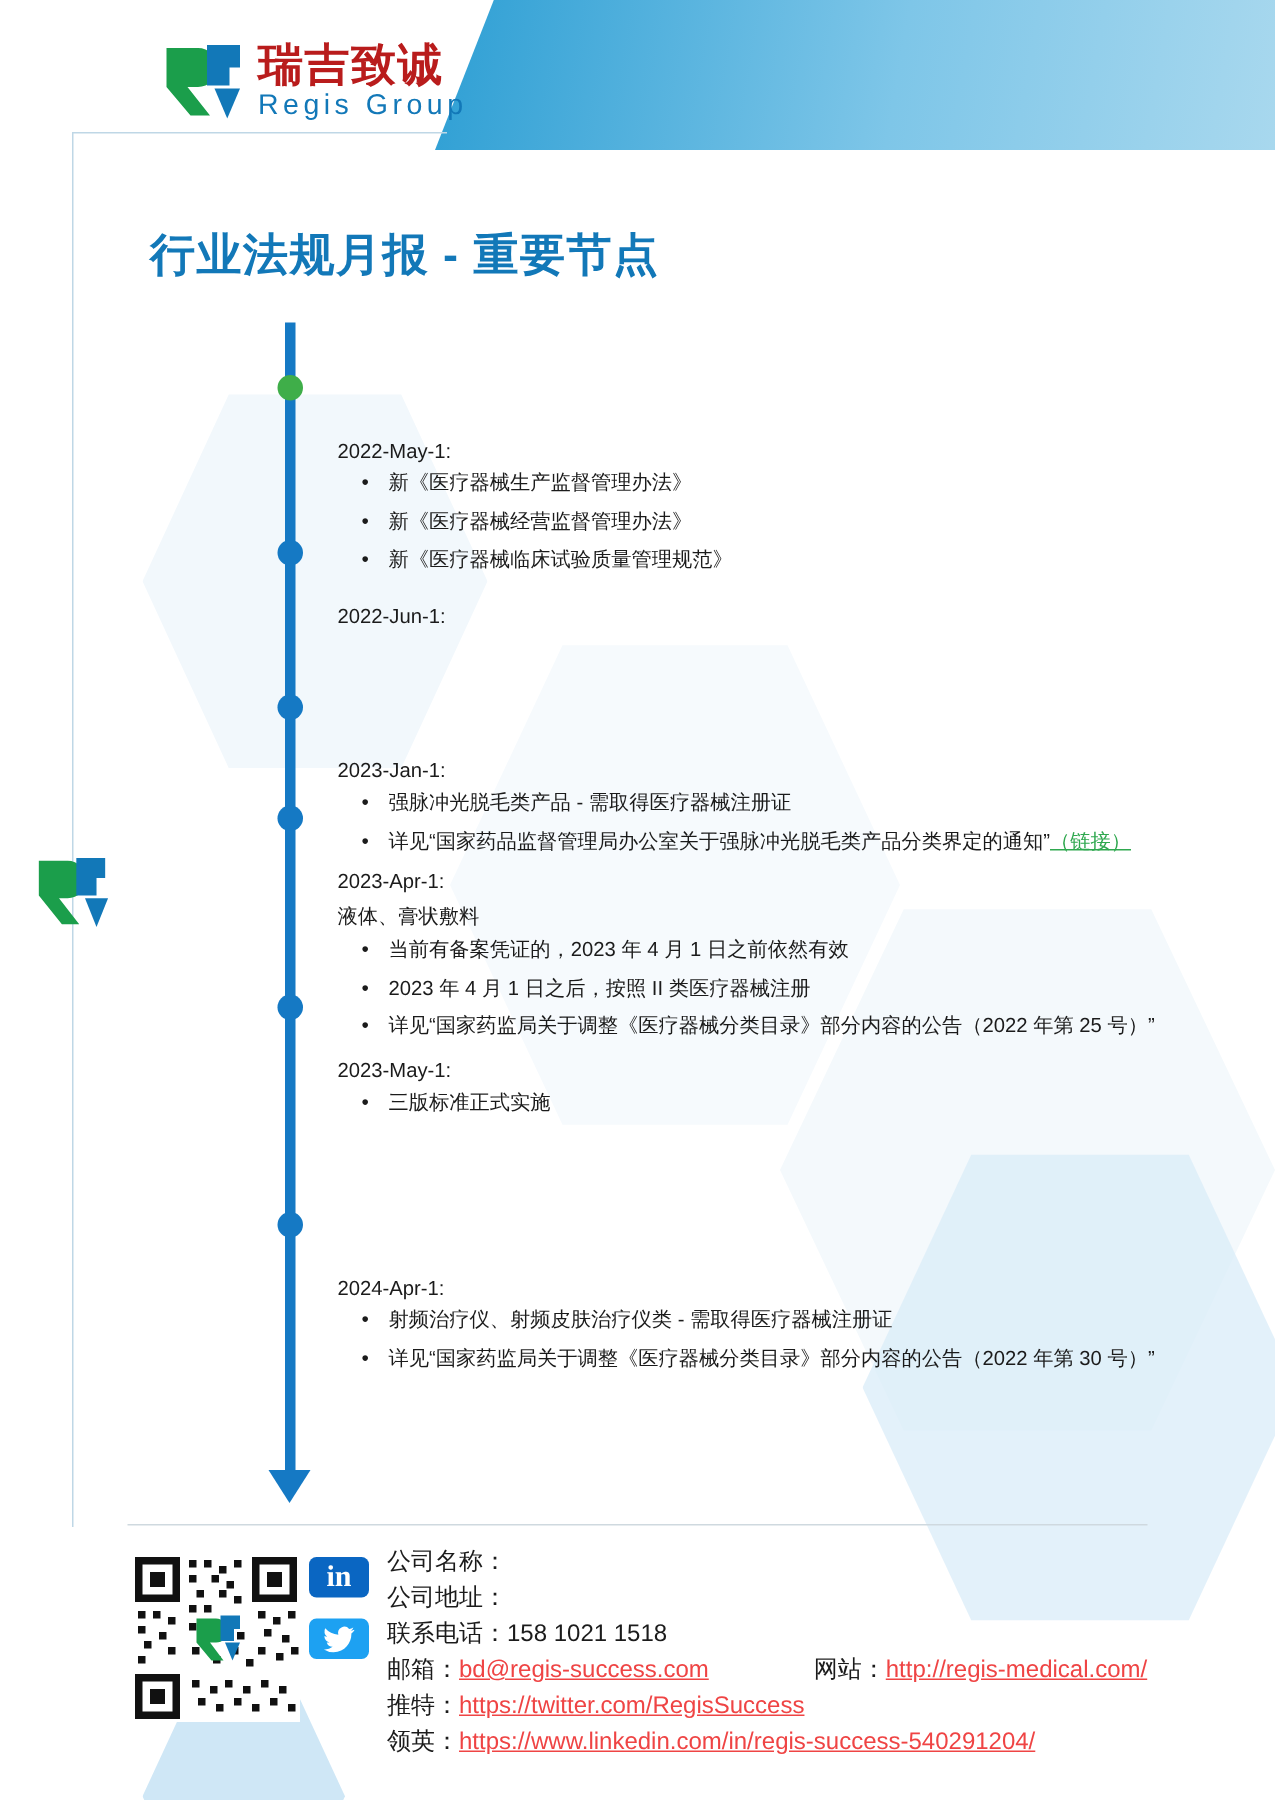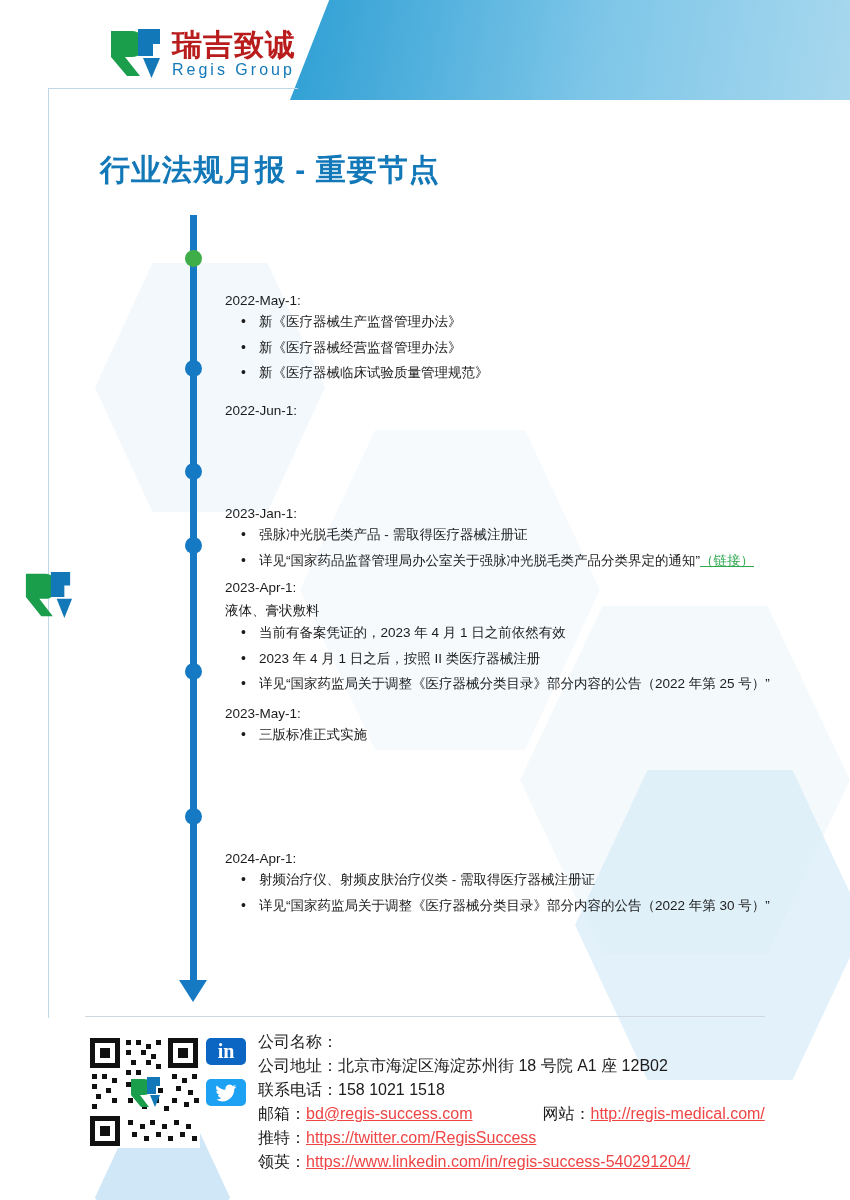--- a/index.html
+++ b/index.html
@@ -85,21 +85,21 @@
   }
   .logo-mark { width: 54px; height: 52px; }
   .logo-text-cn {
     font-size: 30px;
     font-weight: bold;
     color: #b91c1c;
     letter-spacing: 1px;
     line-height: 1.05;
   }
   .logo-text-en {
-    font-size: 16px;
+    font-size: 19px;
     color: #1278b8;
     letter-spacing: 3px;
     line-height: 1.2;
   }
 
   .page-title {
     position: absolute;
     left: 100px; top: 150px;
     font-size: 30px;
     font-weight: bold;
@@ -416,21 +416,20 @@
       </svg>
   </div>
 </div>
 
 <div class="contact">
   <div class="row">
     <span>公司名称：</span>
   </div>
   <div class="row">
     <span>公司地址：</span>
-    <span>北京市海淀区海淀苏州街 18 号院 A1 座 12B02</span>
   </div>
   <div class="row">
     <span>联系电话：</span>
     <span>158 1021 1518</span>
   </div>
   <div class="row">
     <span class="pair">
       <span>邮箱：</span>
       <a class="u-link" href="#">bd@regis-success.com</a>
     </span>

